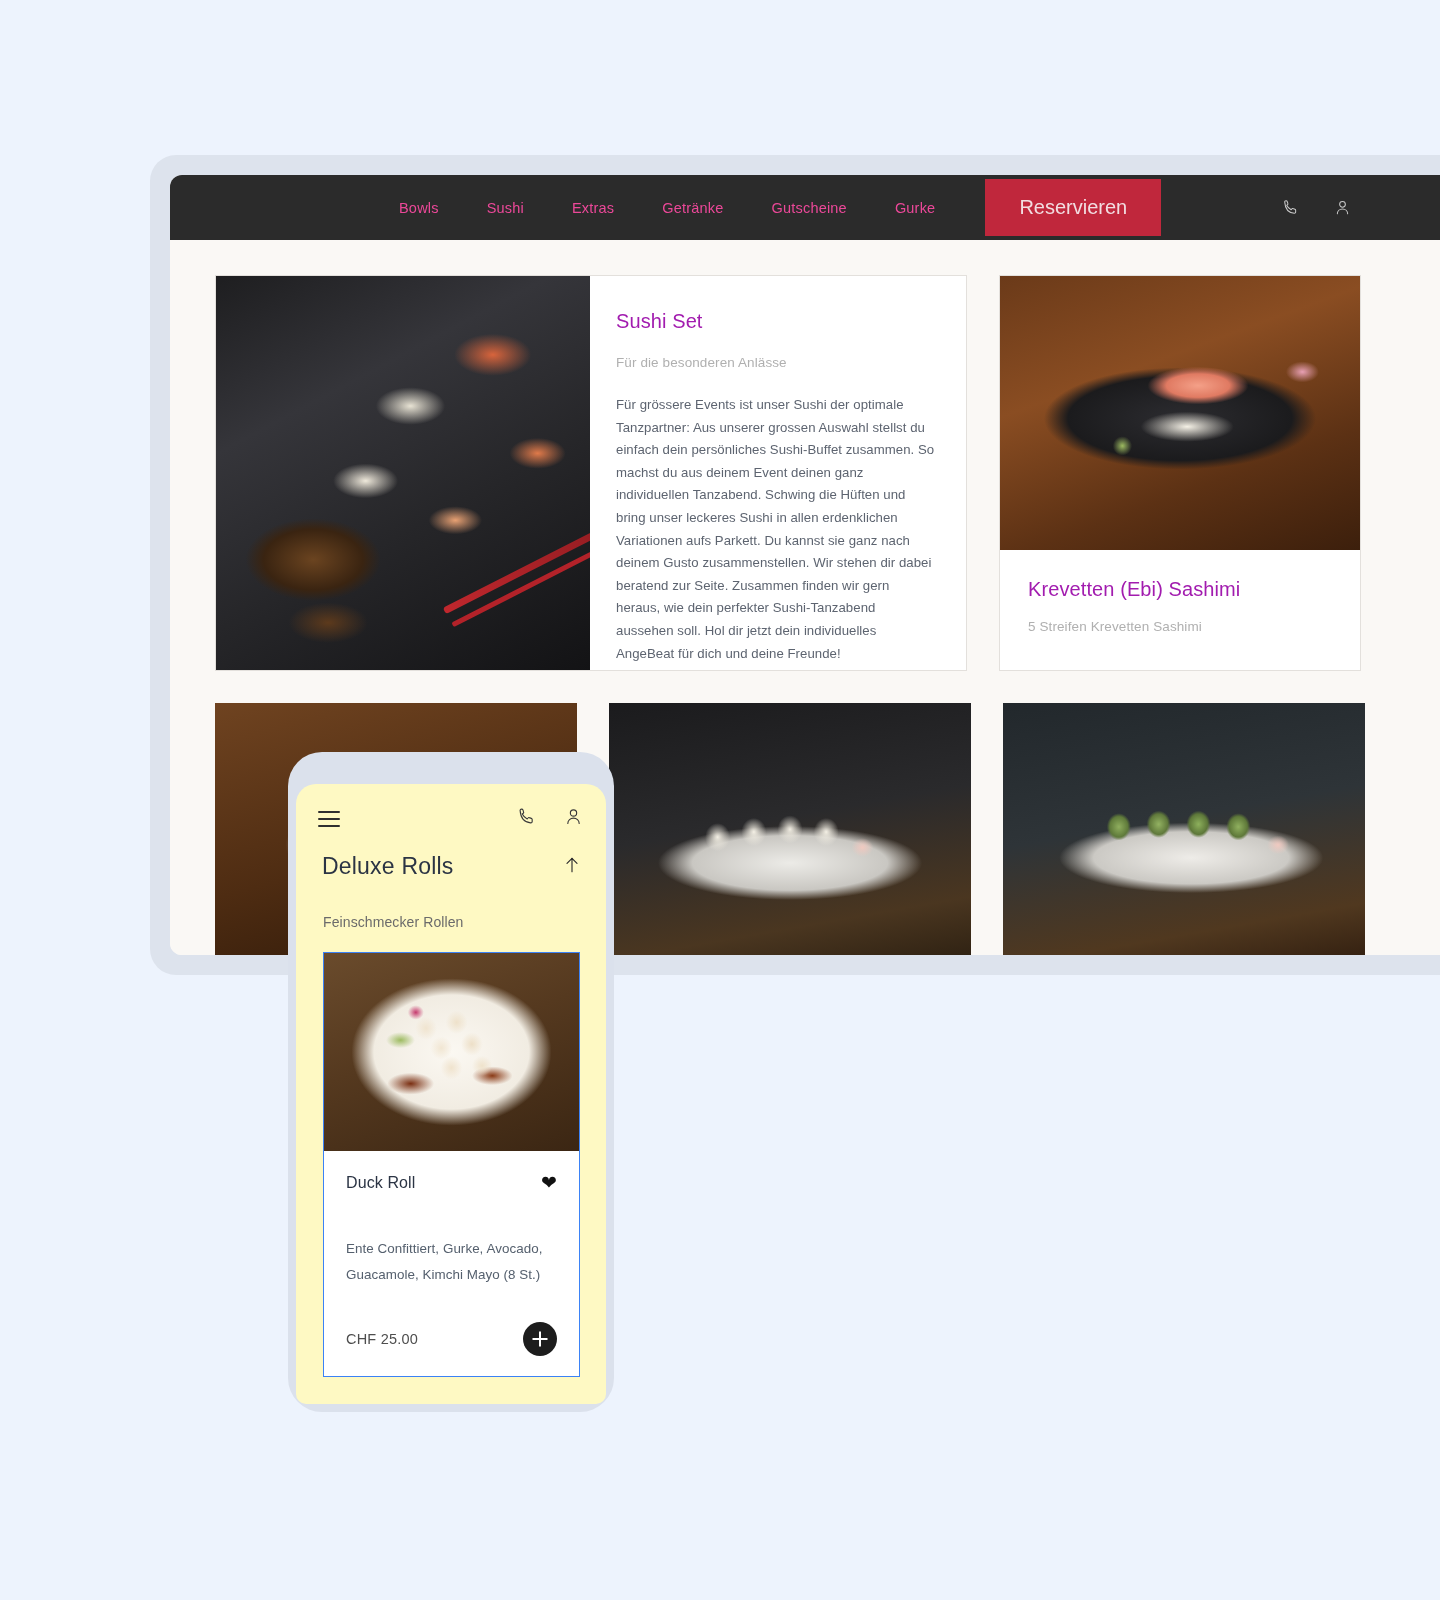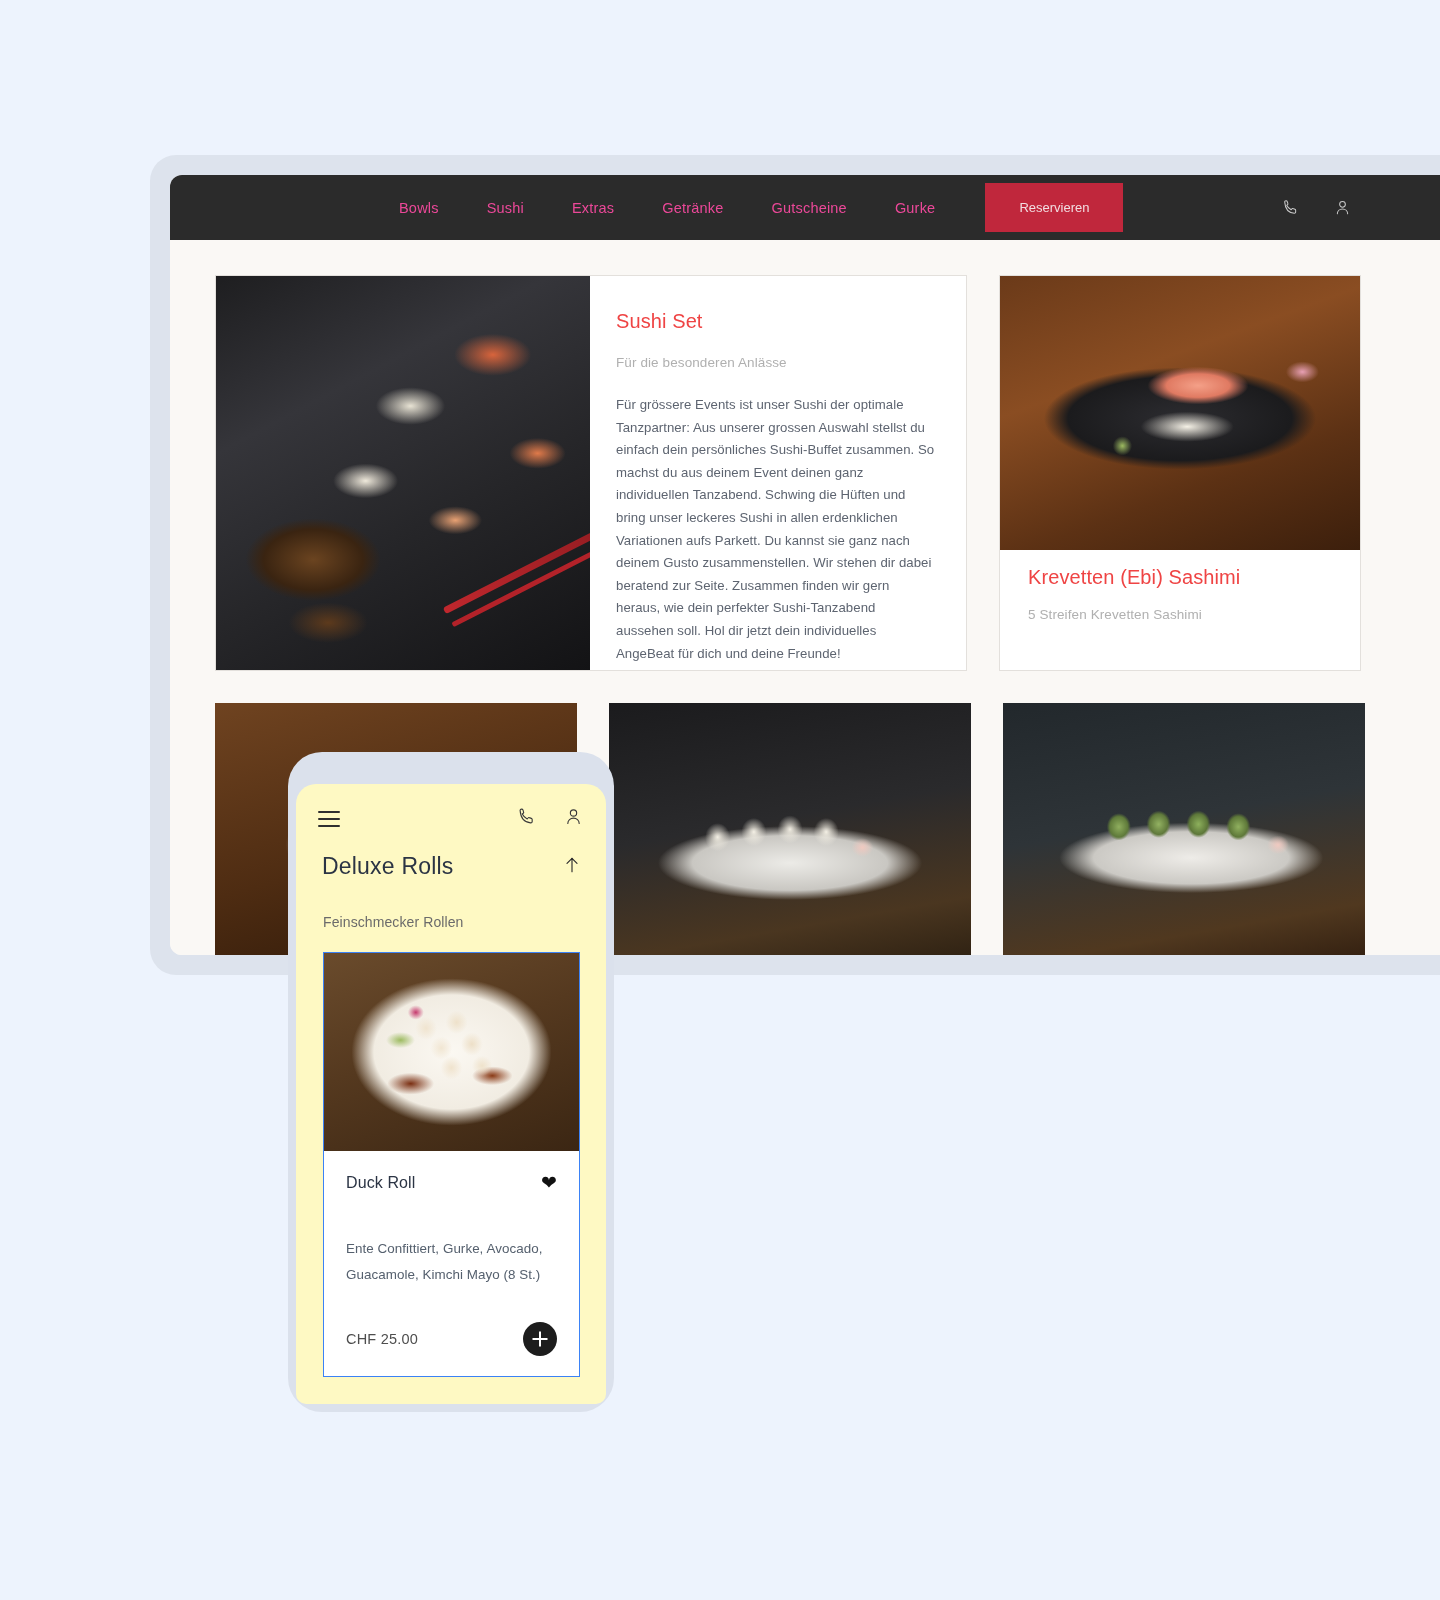--- a/index.html
+++ b/index.html
@@ -57,21 +57,21 @@
     letter-spacing: 0.2px;
     padding: 0 24px;
     cursor: pointer;
     white-space: nowrap;
     text-align: center;
   }
 
   .nav-cta {
     background: #c0273c;
     color: #f2dde1;
-    font-size: 13px;
+    font-size: 20px;
     padding: 17px 34px;
     margin-left: 26px;
     cursor: pointer;
     white-space: nowrap;
   }
 
   .nav-icons {
     position: absolute;
     right: 128px;
     display: flex;
@@ -109,21 +109,21 @@
     width: 374px;
     flex: 0 0 374px;
   }
   .card-featured .card-text {
     flex: 1;
     padding: 34px 30px 20px 26px;
   }
 
   .card-title {
     font-size: 20px;
-    color: #ef4444;
+    color: #a21caf;
     font-weight: 400;
     letter-spacing: 0.1px;
   }
   .card-subtitle {
     font-size: 13.5px;
     color: #b0b0b0;
     margin-top: 22px;
     letter-spacing: 0.1px;
   }
   .card-desc {
@@ -133,21 +133,21 @@
     margin-top: 24px;
     letter-spacing: 0.05px;
   }
 
   
   .card-side {
     flex: 0 0 362px;
     height: 396px;
   }
   .card-side .card-photo { height: 274px; }
-  .card-side .card-text  { padding: 16px 28px; }
+  .card-side .card-text  { padding: 28px 28px; }
   .card-side .card-subtitle { margin-top: 18px; }
 
   
   .card-thumb {
     height: 258px;
     overflow: hidden;
     border: none;
   }
   .thumb-a { flex: 0 0 362px; }
   .thumb-b { flex: 0 0 362px; }

